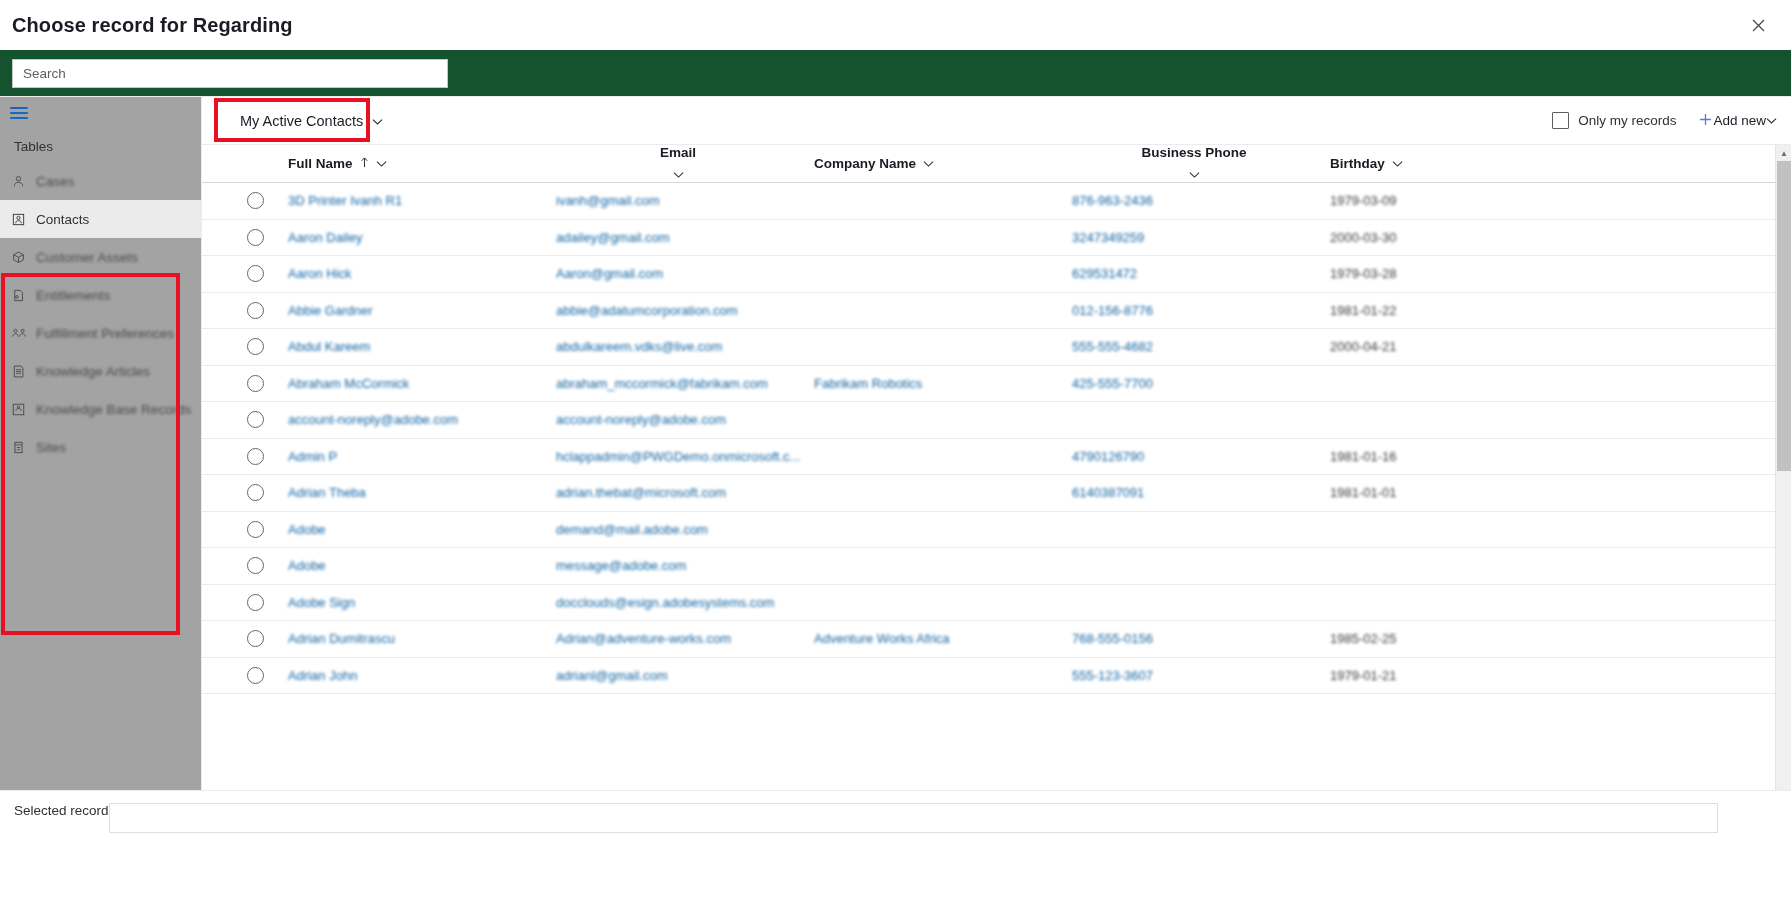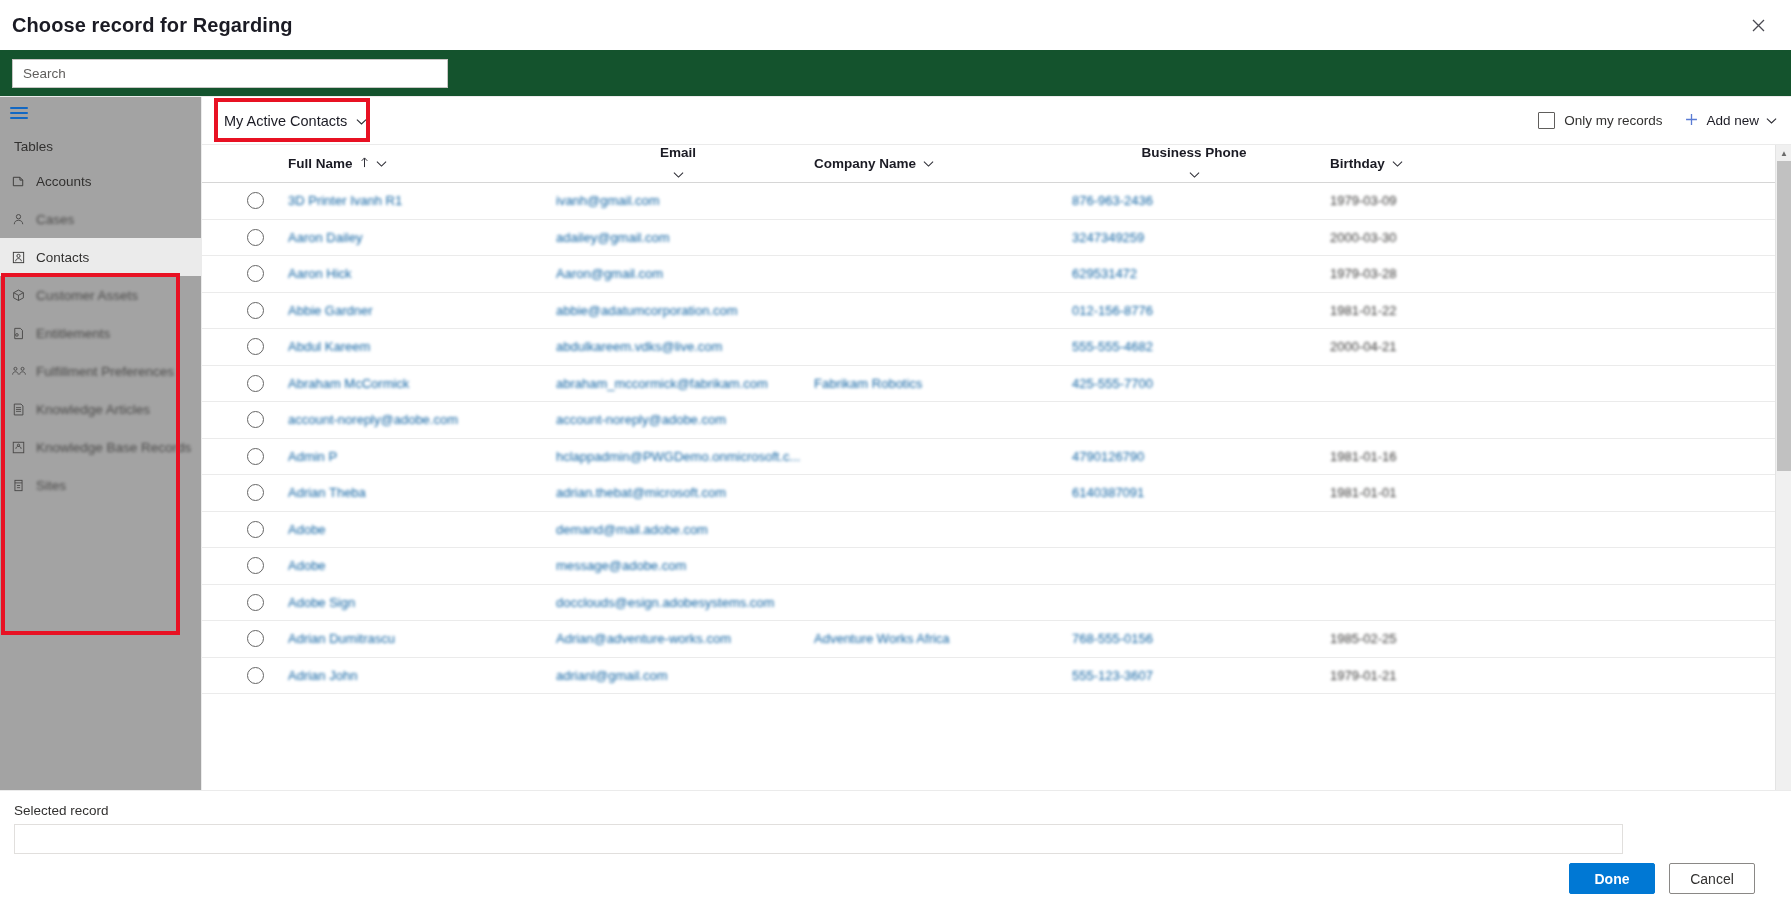--- a/index.html
+++ b/index.html
@@ -157,20 +157,21 @@
     position: relative;
   }
   .viewselect {
     display: flex;
     align-items: center;
     gap: 9px;
     font-size: 14.5px;
     color: #1b1b24;
     padding: 6px 10px;
     cursor: pointer;
+    margin-left: 16px;
   }
   .red-box-view {
     position: absolute;
     left: 12px;
     top: 1px;
     width: 156px;
     height: 44px;
     border: 4px solid #e81123;
     pointer-events: none;
     z-index: 6;
@@ -187,21 +188,21 @@
     font-size: 13.5px;
     color: #323130;
   }
   .chk-box {
     width: 17px; height: 17px;
     border: 1px solid #605e5c;
     background: #fff;
     border-radius: 1px;
   }
   .addnew {
-    display: flex; align-items: center; gap: 7px;
+    display: flex; align-items: center; gap: 0;
     font-size: 13.5px;
     color: #1b1b24;
     cursor: pointer;
   }
   .plus-ico { color: #5a7bd4; font-size: 19px; line-height: 1; font-weight: 300; }
   .chev { color: #2b2b33; }
 
   
   .table-wrap {
     flex: 1 1 auto;
@@ -292,21 +293,21 @@
     cursor: pointer;
   }
 
   
   .dlg-footer {
     flex: 0 0 110px;
     background: #ffffff;
     border-top: 1px solid #ebebeb;
     padding: 12px 14px 0 14px;
     display: flex;
-    flex-direction: column;
+    flex-direction: row;
   }
   .sel-label {
     font-size: 13.5px;
     color: #323130;
     margin-bottom: 6px;
   }
   .sel-input {
     height: 30px;
     border: 1px solid #e1dfdd;
     background: #fff;
@@ -369,29 +370,20 @@
             <span class="bar"></span>
             <span class="bar"></span>
         </span>
       </div>
 
       <div class="tables-panel">
         <div class="red-box-sidebar"></div>
 
         <div class="tables-label">Tables</div>
 
-        <div class="nav-item">
-          <span class="nav-ico">
-            <svg width="15" height="15" viewBox="0 0 16 16">
-                <path d="M2.5 3.5h7l3 3v6h-10z" fill="none" stroke="#3b3a39" stroke-width="1"></path>
-                <path d="M9.5 3.5v3h3" fill="none" stroke="#3b3a39" stroke-width="1"></path>
-              </svg>
-          </span>
-          <span class="nav-label">Accounts</span>
-        </div>
 
         <div class="nav-item blurred">
           <span class="nav-ico">
             <svg width="15" height="15" viewBox="0 0 16 16">
                 <circle cx="8" cy="5" r="2.3" fill="none" stroke="#3b3a39" stroke-width="1"></circle>
                 <path d="M3.5 13c0-2.6 2-4.2 4.5-4.2s4.5 1.6 4.5 4.2" fill="none" stroke="#3b3a39" stroke-width="1"></path>
               </svg>
           </span>
           <span class="nav-label">Cases</span>
         </div>
@@ -739,18 +731,14 @@
           <div class="up">▲</div>
           <div class="thumb"></div>
         </div>
       </div>
     </div>
   </div>
 
   <div class="dlg-footer">
     <div class="sel-label">Selected record</div>
     <div class="sel-input"></div>
-    <div class="footer-btns">
-      <div class="btn btn-primary">Done</div>
-      <div class="btn btn-default">Cancel</div>
-    </div>
   </div>
 </div>
 
 </body></html>

